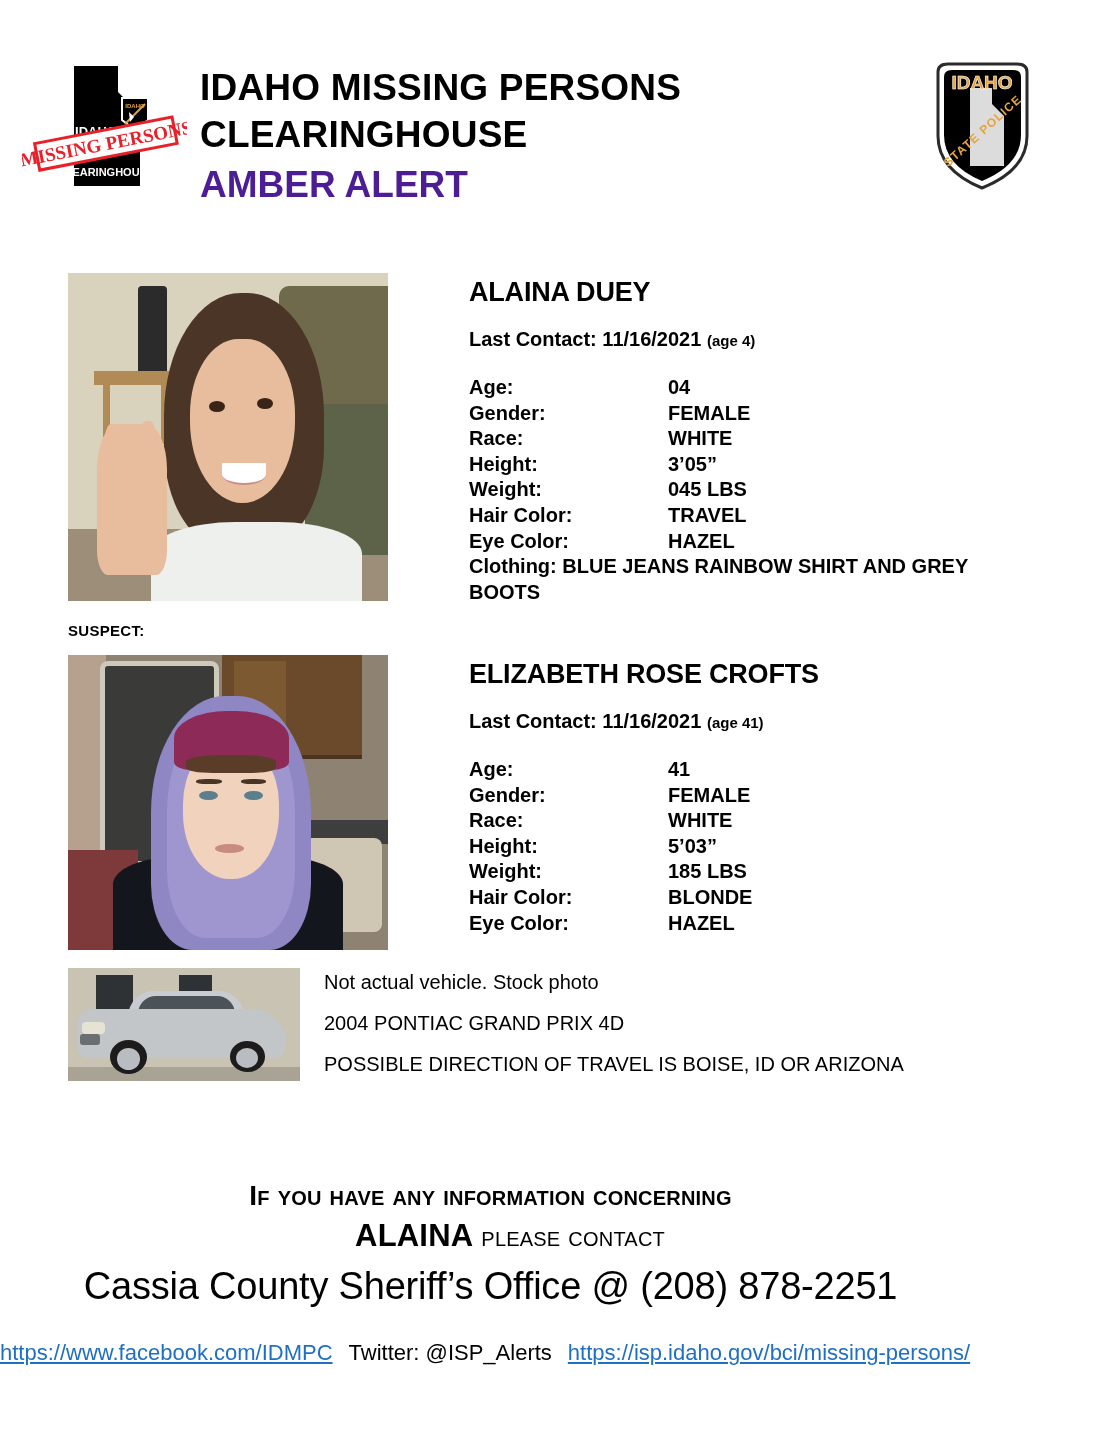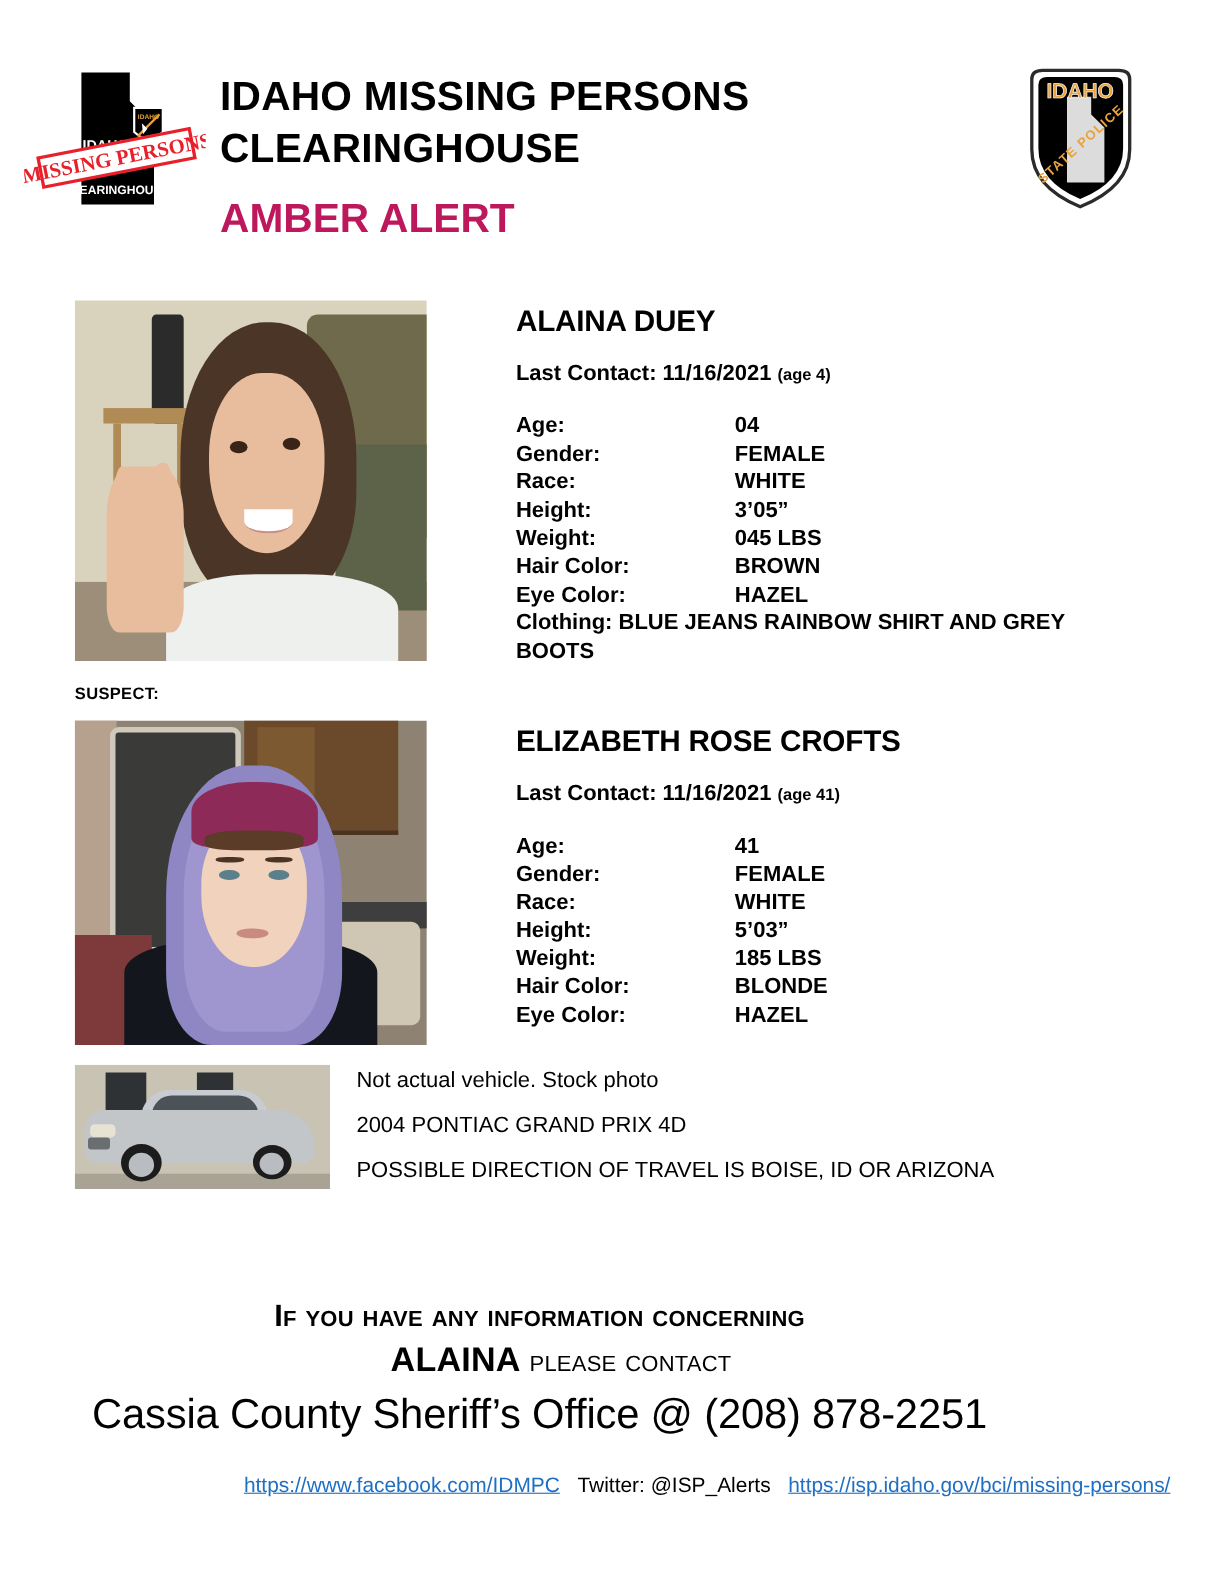--- a/index.html
+++ b/index.html
@@ -44,23 +44,23 @@
   .title-line {
     font-size: 37px;
     font-weight: bold;
     letter-spacing: 0.2px;
     line-height: 47px;
     white-space: nowrap;
   }
   .alert-line {
     font-size: 37px;
     font-weight: bold;
-    color: #be185d;
+    color: #4c1d95;
     line-height: 48px;
-    margin-top: 17px;
+    margin-top: 3px;
   }
 
   
   .person {
     position: absolute;
     left: 0;
     width: 1113px;
   }
   #person-child { top: 273px; }
   #person-suspect { top: 655px; }
@@ -192,22 +192,22 @@
     line-height: 50px;
     margin-top: 4px;
     letter-spacing: -0.2px;
   }
 
   .links {
     position: absolute;
     left: 0;
     top: 1340px;
     width: 1064px;
-    text-align: right;
-    font-size: 19px;
+    text-align: left;
+    font-size: 22px;
   }
   .links a {
     color: #1F6FC4;
     text-decoration: underline;
   }
   .links .twitter {
     color: #000000;
     margin: 0 16px;
   }
   .photo-inner { position: absolute; inset: 0; }
@@ -351,21 +351,21 @@
       <div class="attr-row">
         <span class="attr-label">Race:</span><span class="attr-value">WHITE</span>
       </div>
       <div class="attr-row">
         <span class="attr-label">Height:</span><span class="attr-value">3’05”</span>
       </div>
       <div class="attr-row">
         <span class="attr-label">Weight:</span><span class="attr-value">045 LBS</span>
       </div>
       <div class="attr-row">
-        <span class="attr-label">Hair Color:</span><span class="attr-value">BROWN</span>
+        <span class="attr-label">Hair Color:</span><span class="attr-value">TRAVEL</span>
       </div>
       <div class="attr-row">
         <span class="attr-label">Eye Color:</span><span class="attr-value">HAZEL</span>
       </div>
       <div class="attr-row inline">
         <span class="attr-label">Clothing:</span>
         <span class="attr-value">BLUE JEANS RAINBOW SHIRT AND GREY BOOTS</span>
       </div>
     </div>
   </div>

